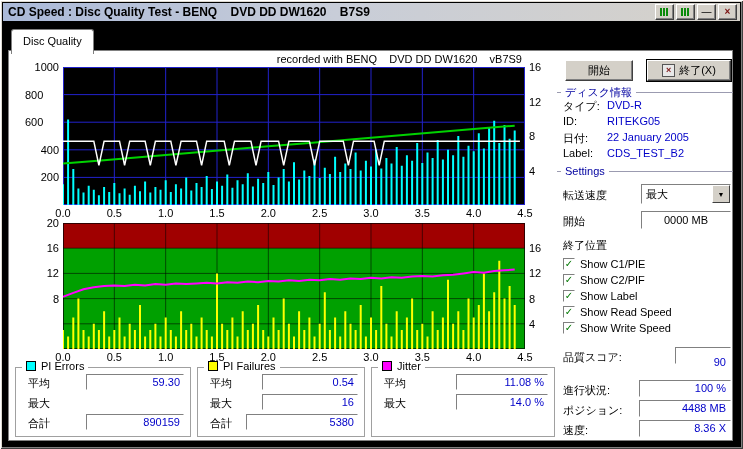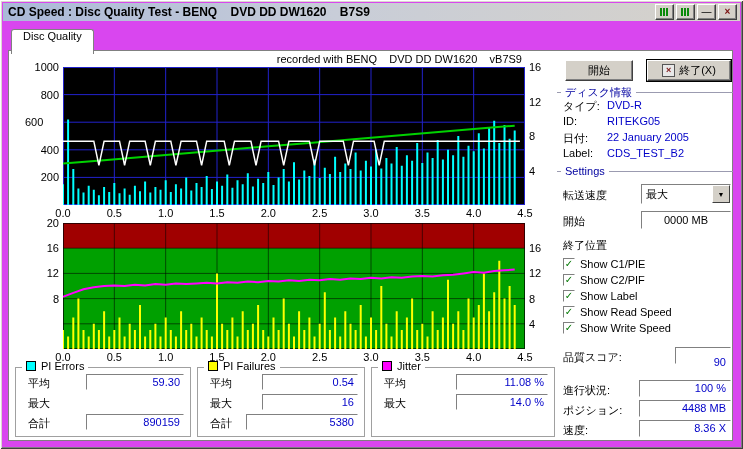--- a/index.html
+++ b/index.html
@@ -1,34 +1,34 @@
 <!DOCTYPE html>
 <html><head>
 <meta charset="utf-8">
 <style>
   html,body{margin:0;padding:0}
   body{width:743px;height:449px;position:relative;overflow:hidden;
        font-family:"Liberation Sans","DejaVu Sans",sans-serif;font-size:11px;background:#d4d0c8}
-  .win{position:absolute;inset:0;background:#d946ef;
+  .win{position:absolute;inset:0;background:#000000;
        box-shadow:inset 1px 1px 0 #ffffff,inset -1px -1px 0 #404040,inset 2px 2px 0 #dcd8d0,inset -2px -2px 0 #808080}
   
   .titlebar{position:absolute;left:3px;top:3px;right:3px;height:18px;
             background:linear-gradient(to right,#aab9d8 0%,#c8cdd8 45%,#d6d2ca 100%);
             display:flex;align-items:center;padding-left:5px;box-sizing:border-box}
   .title{font-weight:bold;color:#000;white-space:pre;font-size:12px}
   .tbb{margin-left:auto;display:flex;gap:2px;padding-right:3px}
   .tb-btn{width:17px;height:14px;background:#d4d0c8;border:1px solid;border-color:#fff #404040 #404040 #fff;
           box-shadow:inset -1px -1px 0 #808080;display:flex;align-items:center;justify-content:center;
           font-size:10px;line-height:1;color:#000;cursor:default}
   .gg{width:9px;height:8px;background:repeating-linear-gradient(90deg,#0a8a0a 0 2px,#d4d0c8 2px 3px)}
   .close-x{color:#7a1010;font-weight:bold}
   
   .tab{position:absolute;left:11px;top:29px;height:22px;padding:0 11px 2px;background:#fff;
        border:1px solid #808080;border-bottom:none;border-top-left-radius:3px;border-top-right-radius:3px;
-       display:flex;align-items:flex-start;z-index:2}
+       display:flex;align-items:center;z-index:2}
   .tabpage{position:absolute;left:8px;top:50px;width:725px;height:391px;background:#fff;
            border:1px solid #808080;box-sizing:border-box}
   
   .note{position:absolute;right:210px;top:2px;white-space:pre;color:#000}
   .plot{position:absolute;background:#000}
   #plotTop{left:54px;top:16px;width:462px;height:138px}
   #plotBottom{left:54px;top:172px;width:462px;height:126px}
   .plot svg{position:absolute;left:0;top:0;width:100%;height:100%}
   .tick{position:absolute;font-size:11px;color:#000;white-space:nowrap}
   
@@ -276,21 +276,21 @@
     <div class="ebox blue" style="left:666px;top:296px;width:56px;height:17px;padding-top:8px">90</div>
 
     <span class="plab" style="left:554px;top:332px">進行状況:</span>
     <div class="ebox blue" style="left:630px;top:329px;width:92px;height:17px;padding-top:1px">100 %</div>
     <span class="plab" style="left:554px;top:352px">ポジション:</span>
     <div class="ebox blue" style="left:630px;top:349px;width:92px;height:17px;padding-top:1px">4488 MB</div>
     <span class="plab" style="left:554px;top:372px">速度:</span>
     <div class="ebox blue" style="left:630px;top:369px;width:92px;height:17px;padding-top:1px">8.36 X</div>
 
   <span class="tick" style="left: 16px; top: 10px; width: 34px; text-align: right;">1000</span>
-      <span class="tick" style="left: 16px; top: 37.6px; width: 34px; text-align: right;">800</span>
+      <span class="tick" style="left: 16px; top: 37.6px; width: 34px; ">800</span>
       <span class="tick" style="left: 16px; top: 65.2px; width: 34px; ">600</span>
       <span class="tick" style="left: 16px; top: 92.8px; width: 34px; text-align: right;">400</span>
       <span class="tick" style="left: 16px; top: 120.4px; width: 34px; text-align: right;">200</span>
       <span class="tick" style="left: 520px; top: 10px; width: 22px; text-align: left;">16</span>
       <span class="tick" style="left: 520px; top: 44.5px; width: 22px; text-align: left;">12</span>
       <span class="tick" style="left: 520px; top: 79px; width: 22px; text-align: left;">8</span>
       <span class="tick" style="left: 520px; top: 113.5px; width: 22px; text-align: left;">4</span>
       <span class="tick" style="left: 44px; top: 156px; width: 20px; text-align: center;">0.0</span>
       <span class="tick" style="left: 95.3333px; top: 156px; width: 20px; text-align: center;">0.5</span>
       <span class="tick" style="left: 146.667px; top: 156px; width: 20px; text-align: center;">1.0</span>

